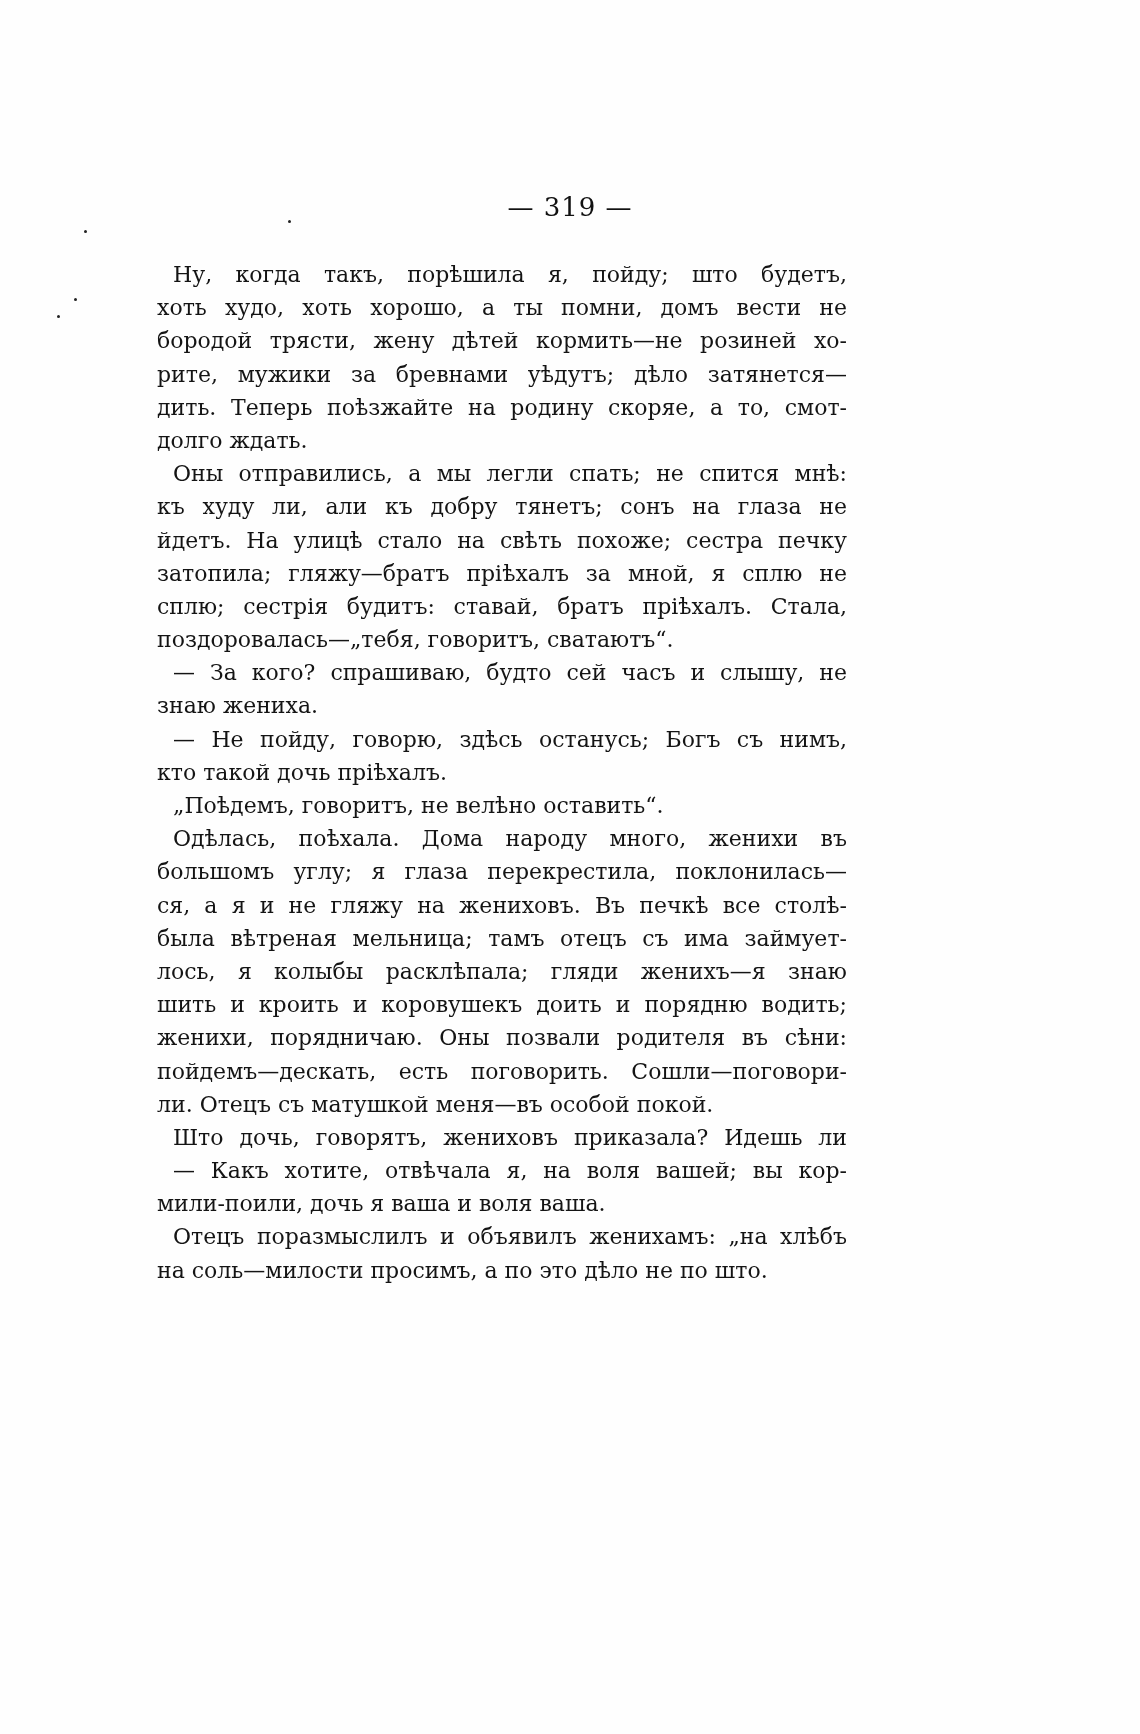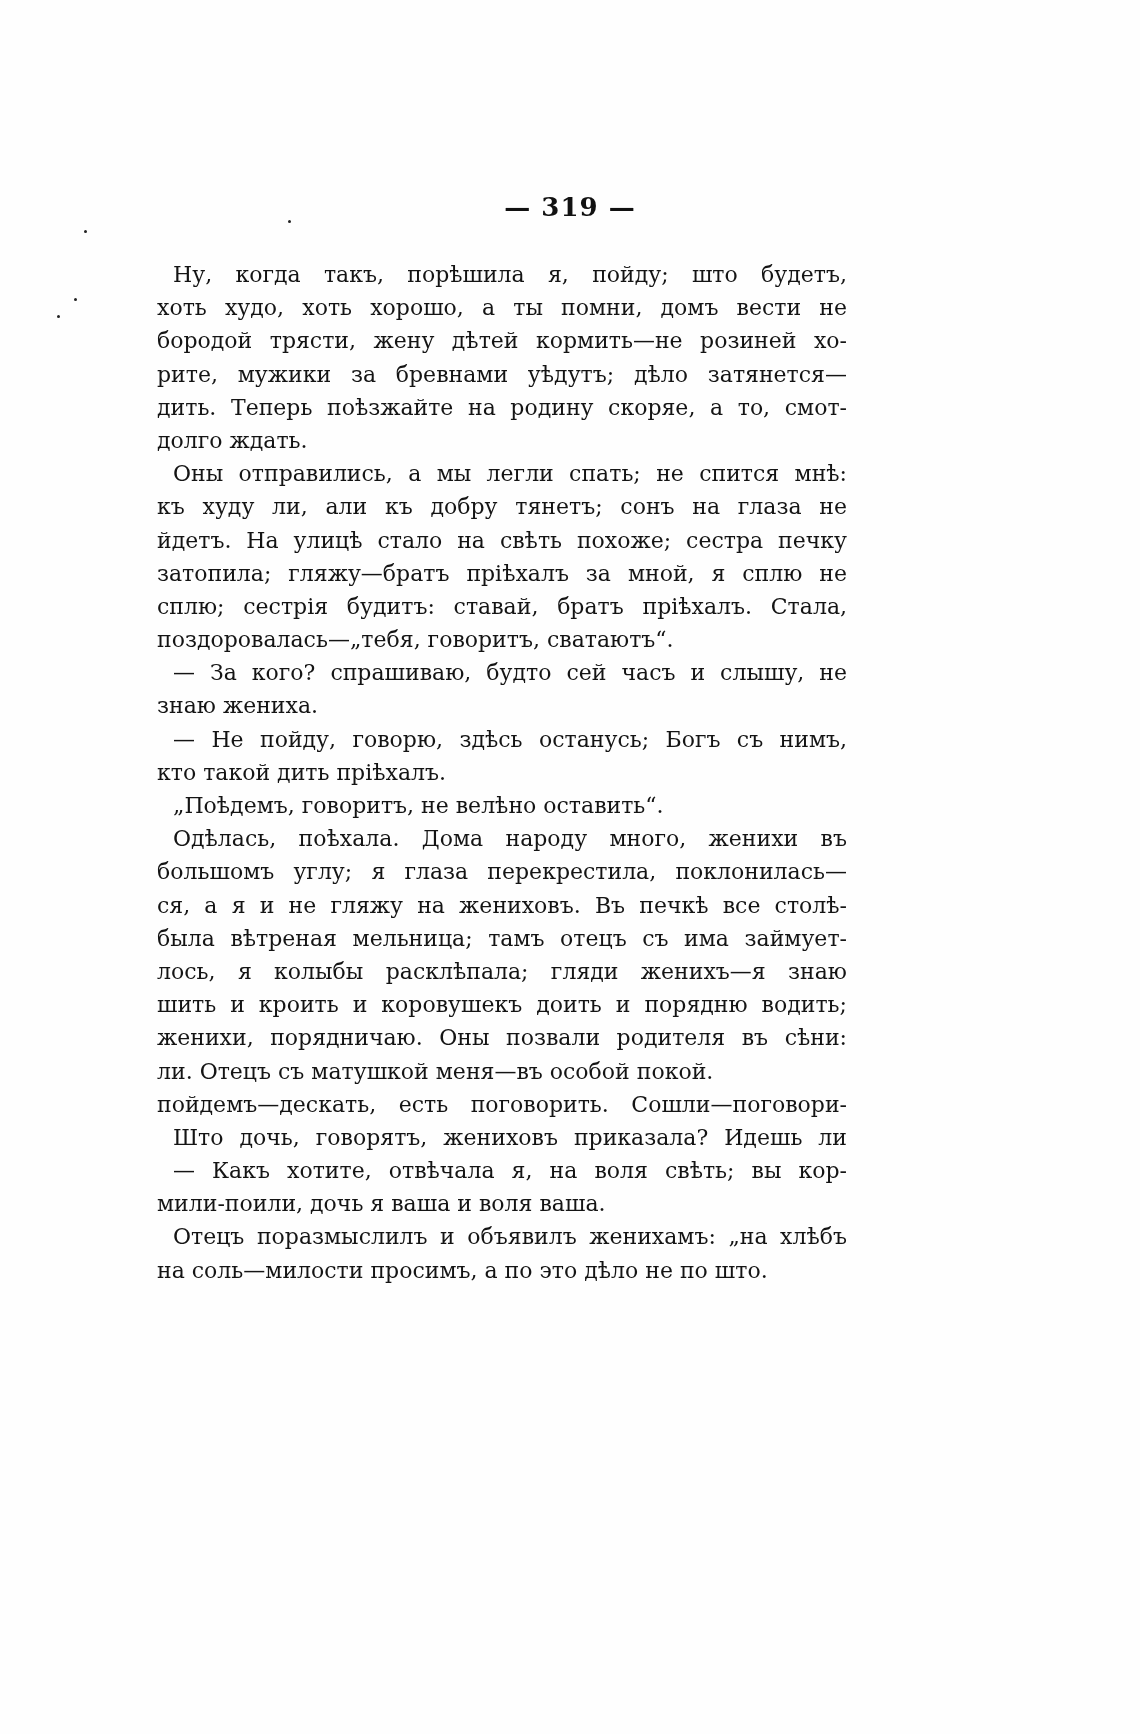--- a/index.html
+++ b/index.html
@@ -4,21 +4,21 @@
 <style>
   html, body { margin: 0; padding: 0; background: #ffffff; }
   body { width: 1140px; height: 1734px; position: relative; overflow: hidden; }
   .page {
     position: absolute; left: 0; top: 0; width: 1140px; height: 1734px;
     background: #fefefe;
   }
   .page-number {
     position: absolute; top: 192px; left: 0; width: 100%;
     text-align: center;
-    font-family: "DejaVu Serif", serif; font-size: 26px; font-weight: bold;
+    font-family: "DejaVu Serif", serif; font-size: 26px; font-weight: normal;
     color: #111; letter-spacing: 1px;
   }
   .body-text {
     position: absolute; left: 157px; top: 258px; width: 690px;
     font-family: "DejaVu Serif", serif; font-size: 22px;
     color: #141414; line-height: 33.2px;
   }
   .line { display: block; white-space: nowrap; text-align: justify; text-align-last: justify; height: 33.2px; }
   .line.last { text-align-last: left; }
   .line.indent { padding-left: 16px; }
@@ -51,41 +51,41 @@
         <span class="line">затопила; гляжу—братъ пріѣхалъ за мной, я сплю не</span>
         <span class="line">сплю; сестрія будитъ: ставай, братъ пріѣхалъ. Стала,</span>
         <span class="line last">поздоровалась—„тебя, говоритъ, сватаютъ“.</span>
       </div>
       <div>
         <span class="line indent">— За кого? спрашиваю, будто сей часъ и слышу, не</span>
         <span class="line last">знаю жениха.</span>
       </div>
       <div>
         <span class="line indent">— Не пойду, говорю, здѣсь останусь; Богъ съ нимъ,</span>
-        <span class="line last">кто такой дить пріѣхалъ.</span>
+        <span class="line last">кто такой дочь пріѣхалъ.</span>
       </div>
       <div>
         <span class="line indent last">„Поѣдемъ, говоритъ, не велѣно оставить“.</span>
       </div>
       <div>
         <span class="line indent">Одѣлась, поѣхала. Дома народу много, женихи въ</span>
         <span class="line">большомъ углу; я глаза перекрестила, поклонилась—</span>
         <span class="line">ся, а я и не гляжу на жениховъ. Въ печкѣ все столѣ-</span>
         <span class="line">была вѣтреная мельница; тамъ отецъ съ има займует-</span>
         <span class="line">лось, я колыбы расклѣпала; гляди женихъ—я знаю</span>
         <span class="line">шить и кроить и коровушекъ доить и порядню водить;</span>
         <span class="line">женихи, порядничаю. Оны позвали родителя въ сѣни:</span>
+        <span class="line">пойдемъ—дескать, есть поговорить. Сошли—поговори-</span>
         <span class="line last">ли. Отецъ съ матушкой меня—въ особой покой.</span>
-        <span class="line">пойдемъ—дескать, есть поговорить. Сошли—поговори-</span>
       </div>
       <div>
         <span class="line indent">Што дочь, говорятъ, жениховъ приказала? Идешь ли</span>
       </div>
       <div>
-        <span class="line indent">— Какъ хотите, отвѣчала я, на воля свѣть; вы кор-</span>
+        <span class="line indent">— Какъ хотите, отвѣчала я, на воля вашей; вы кор-</span>
         <span class="line last">мили-поили, дочь я ваша и воля ваша.</span>
       </div>
       <div>
         <span class="line indent">Отецъ поразмыслилъ и объявилъ женихамъ: „на хлѣбъ</span>
         <span class="line last">на соль—милости просимъ, а по это дѣло не по што.</span>
       </div>
     </div>
 </div>
 
 </body></html>

